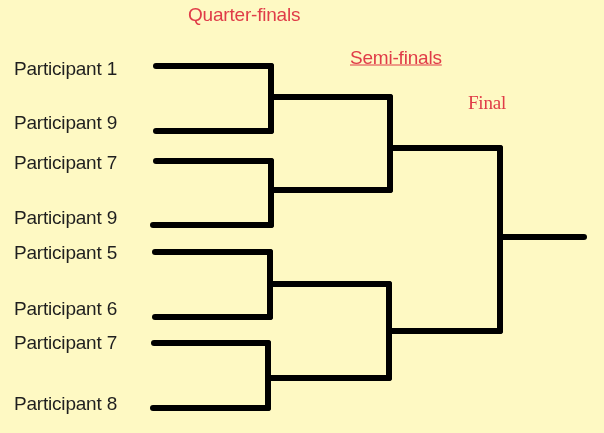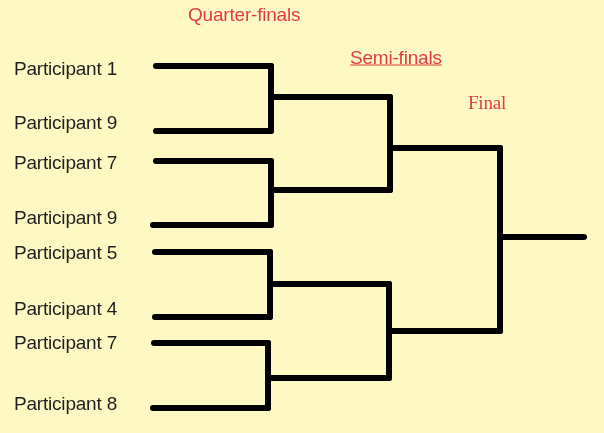--- a/index.html
+++ b/index.html
@@ -69,17 +69,17 @@
       <div class="round-label" style="left: 188px; top: 14px; color: rgb(224, 60, 72);">Quarter-finals</div>
       <div class="round-label" style="left: 350px; top: 57px; color: rgb(224, 60, 72); text-decoration: underline;">Semi-finals</div>
       <div class="round-label" style="left: 468px; top: 102px; color: rgb(224, 60, 72); font-family: Liberation Serif, serif;">Final</div>
     </div>
   <div id="participant-labels">
       <div class="participant-label" style="left: 14px; top: 68px; color: rgb(31, 31, 31); text-align: center;">Participant 1</div>
       <div class="participant-label" style="left: 14px; top: 122px; color: rgb(31, 31, 31);">Participant 9</div>
       <div class="participant-label" style="left: 14px; top: 162px; color: rgb(31, 31, 31);">Participant 7</div>
       <div class="participant-label" style="left: 14px; top: 217px; color: rgb(31, 31, 31);">Participant 9</div>
       <div class="participant-label" style="left: 14px; top: 252px; color: rgb(31, 31, 31);">Participant 5</div>
-      <div class="participant-label" style="left: 14px; top: 308px; color: rgb(31, 31, 31);">Participant 4</div>
+      <div class="participant-label" style="left: 14px; top: 308px; color: rgb(31, 31, 31);">Participant 6</div>
       <div class="participant-label" style="left: 14px; top: 342px; color: rgb(31, 31, 31);">Participant 7</div>
       <div class="participant-label" style="left: 14px; top: 403px; color: rgb(31, 31, 31);">Participant 8</div>
     </div>
 </div>
 
 </body></html>

